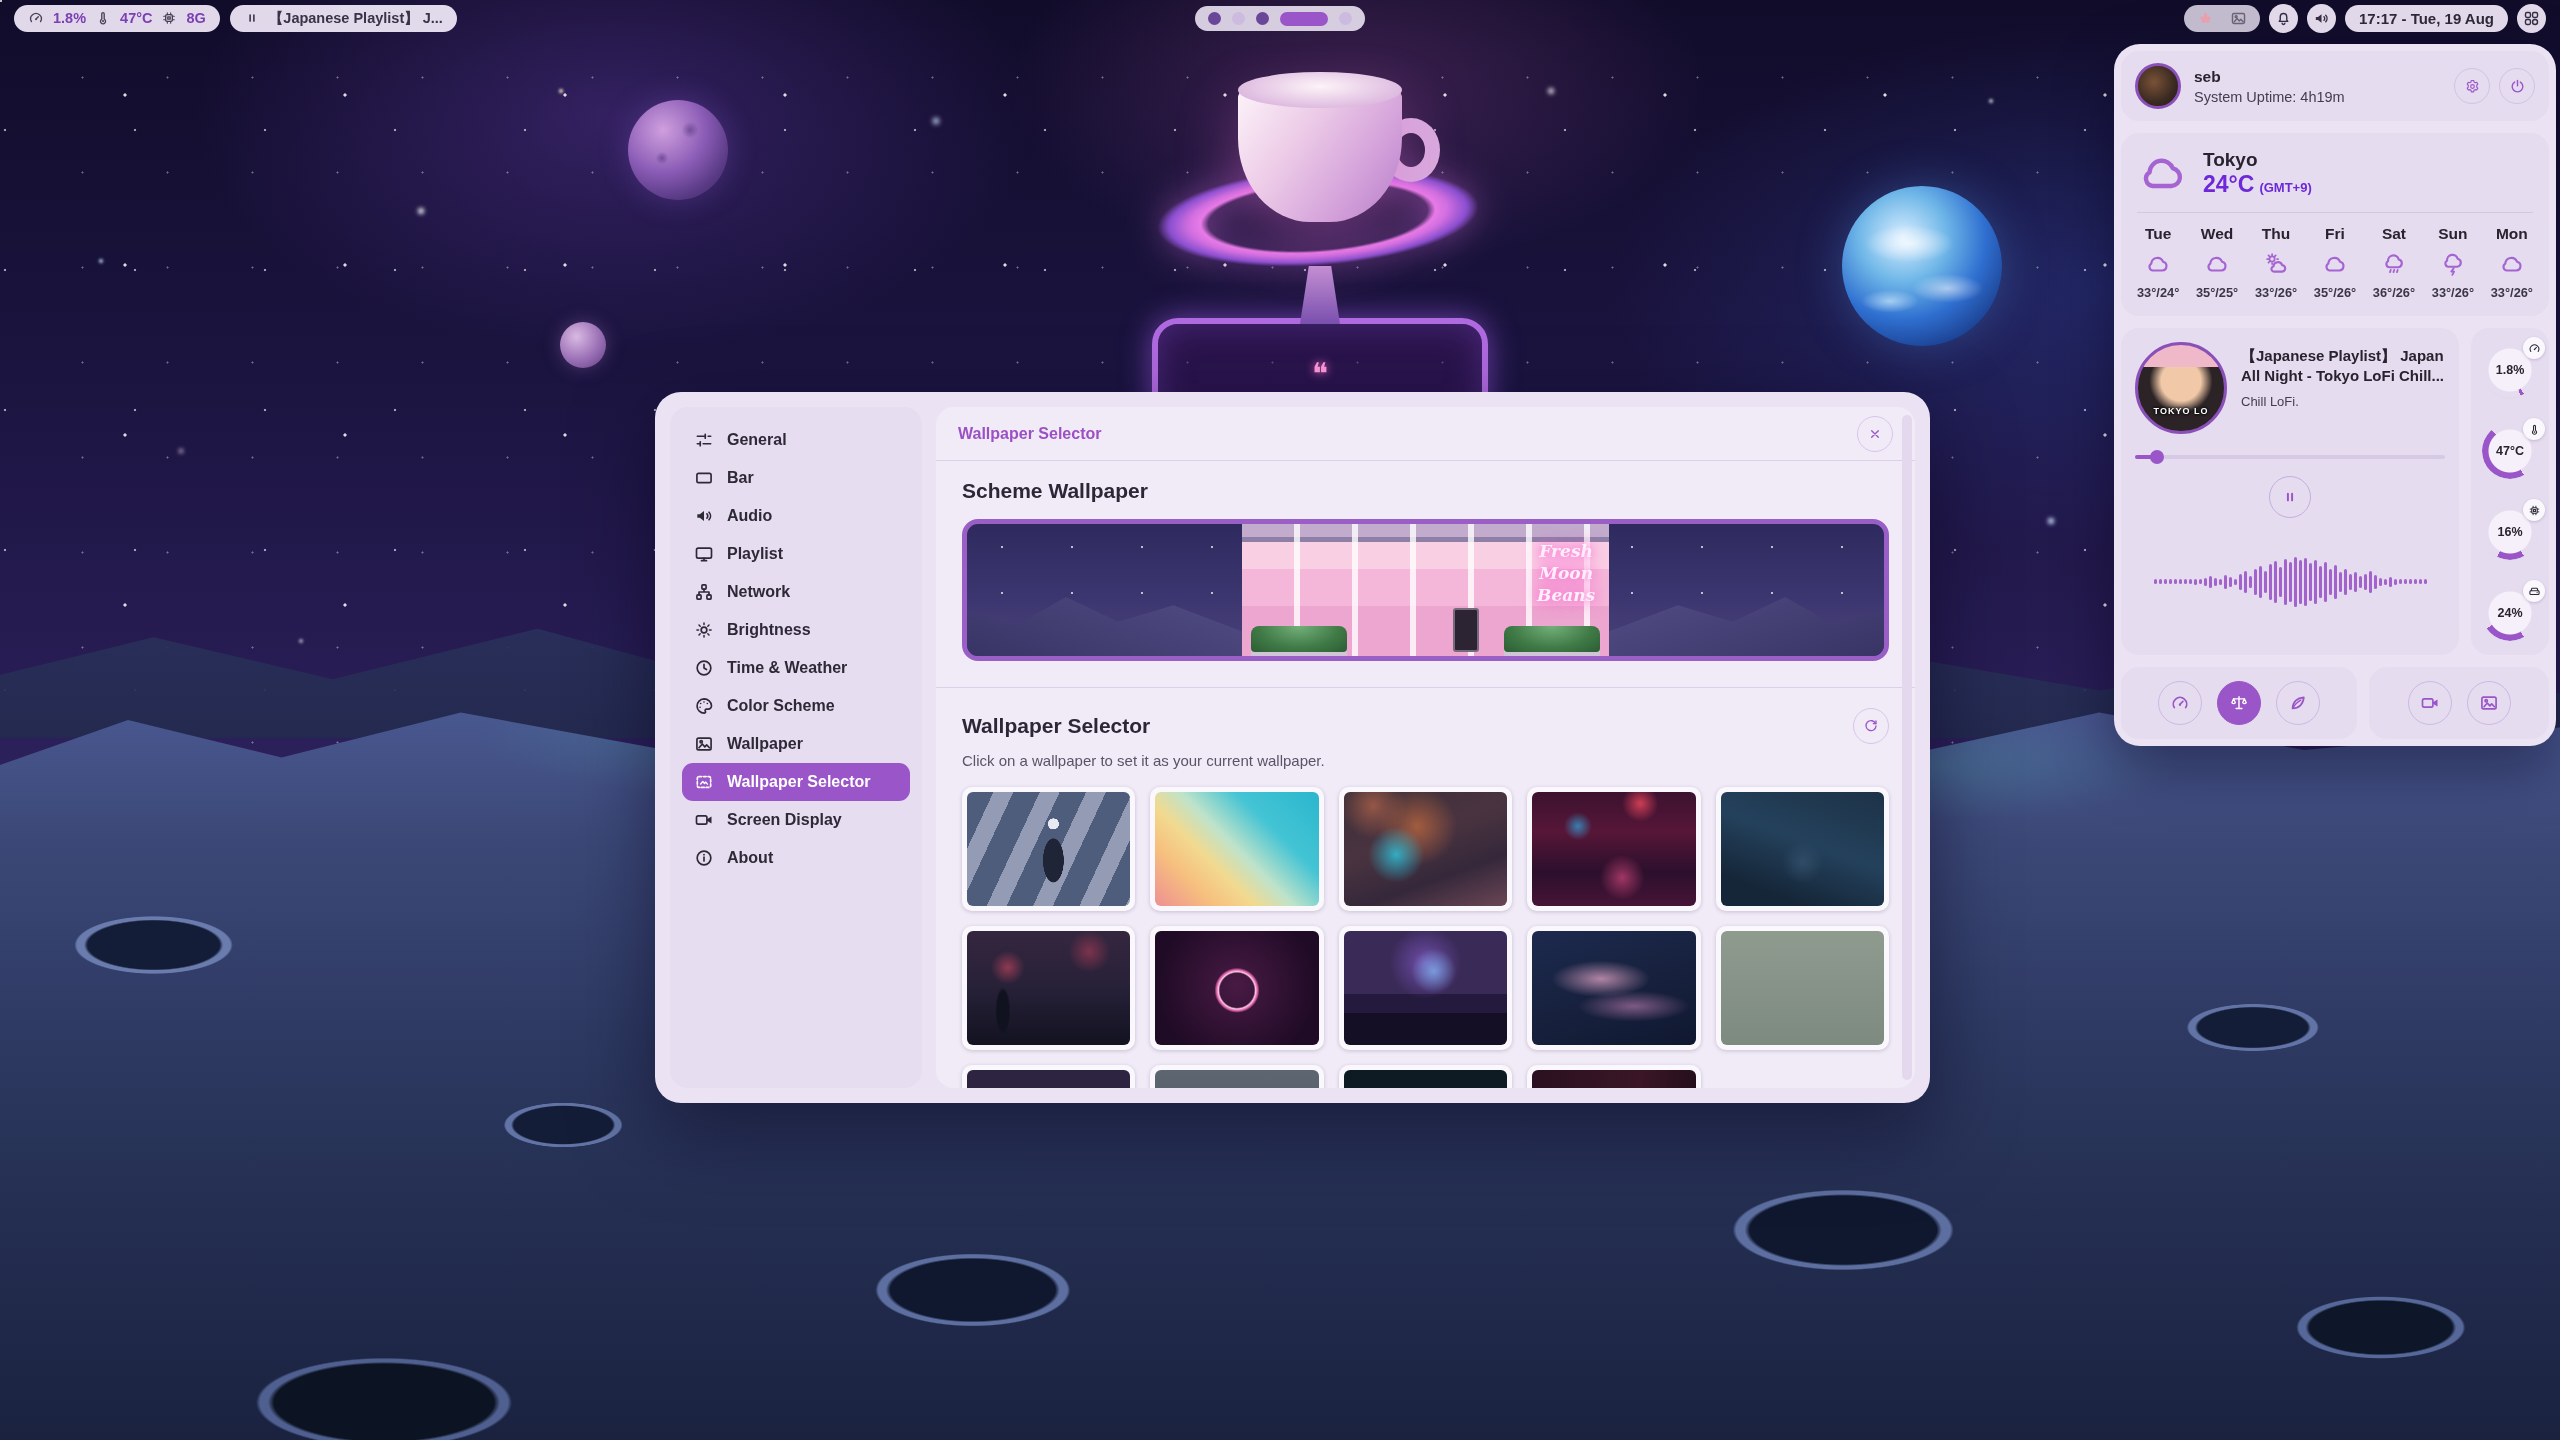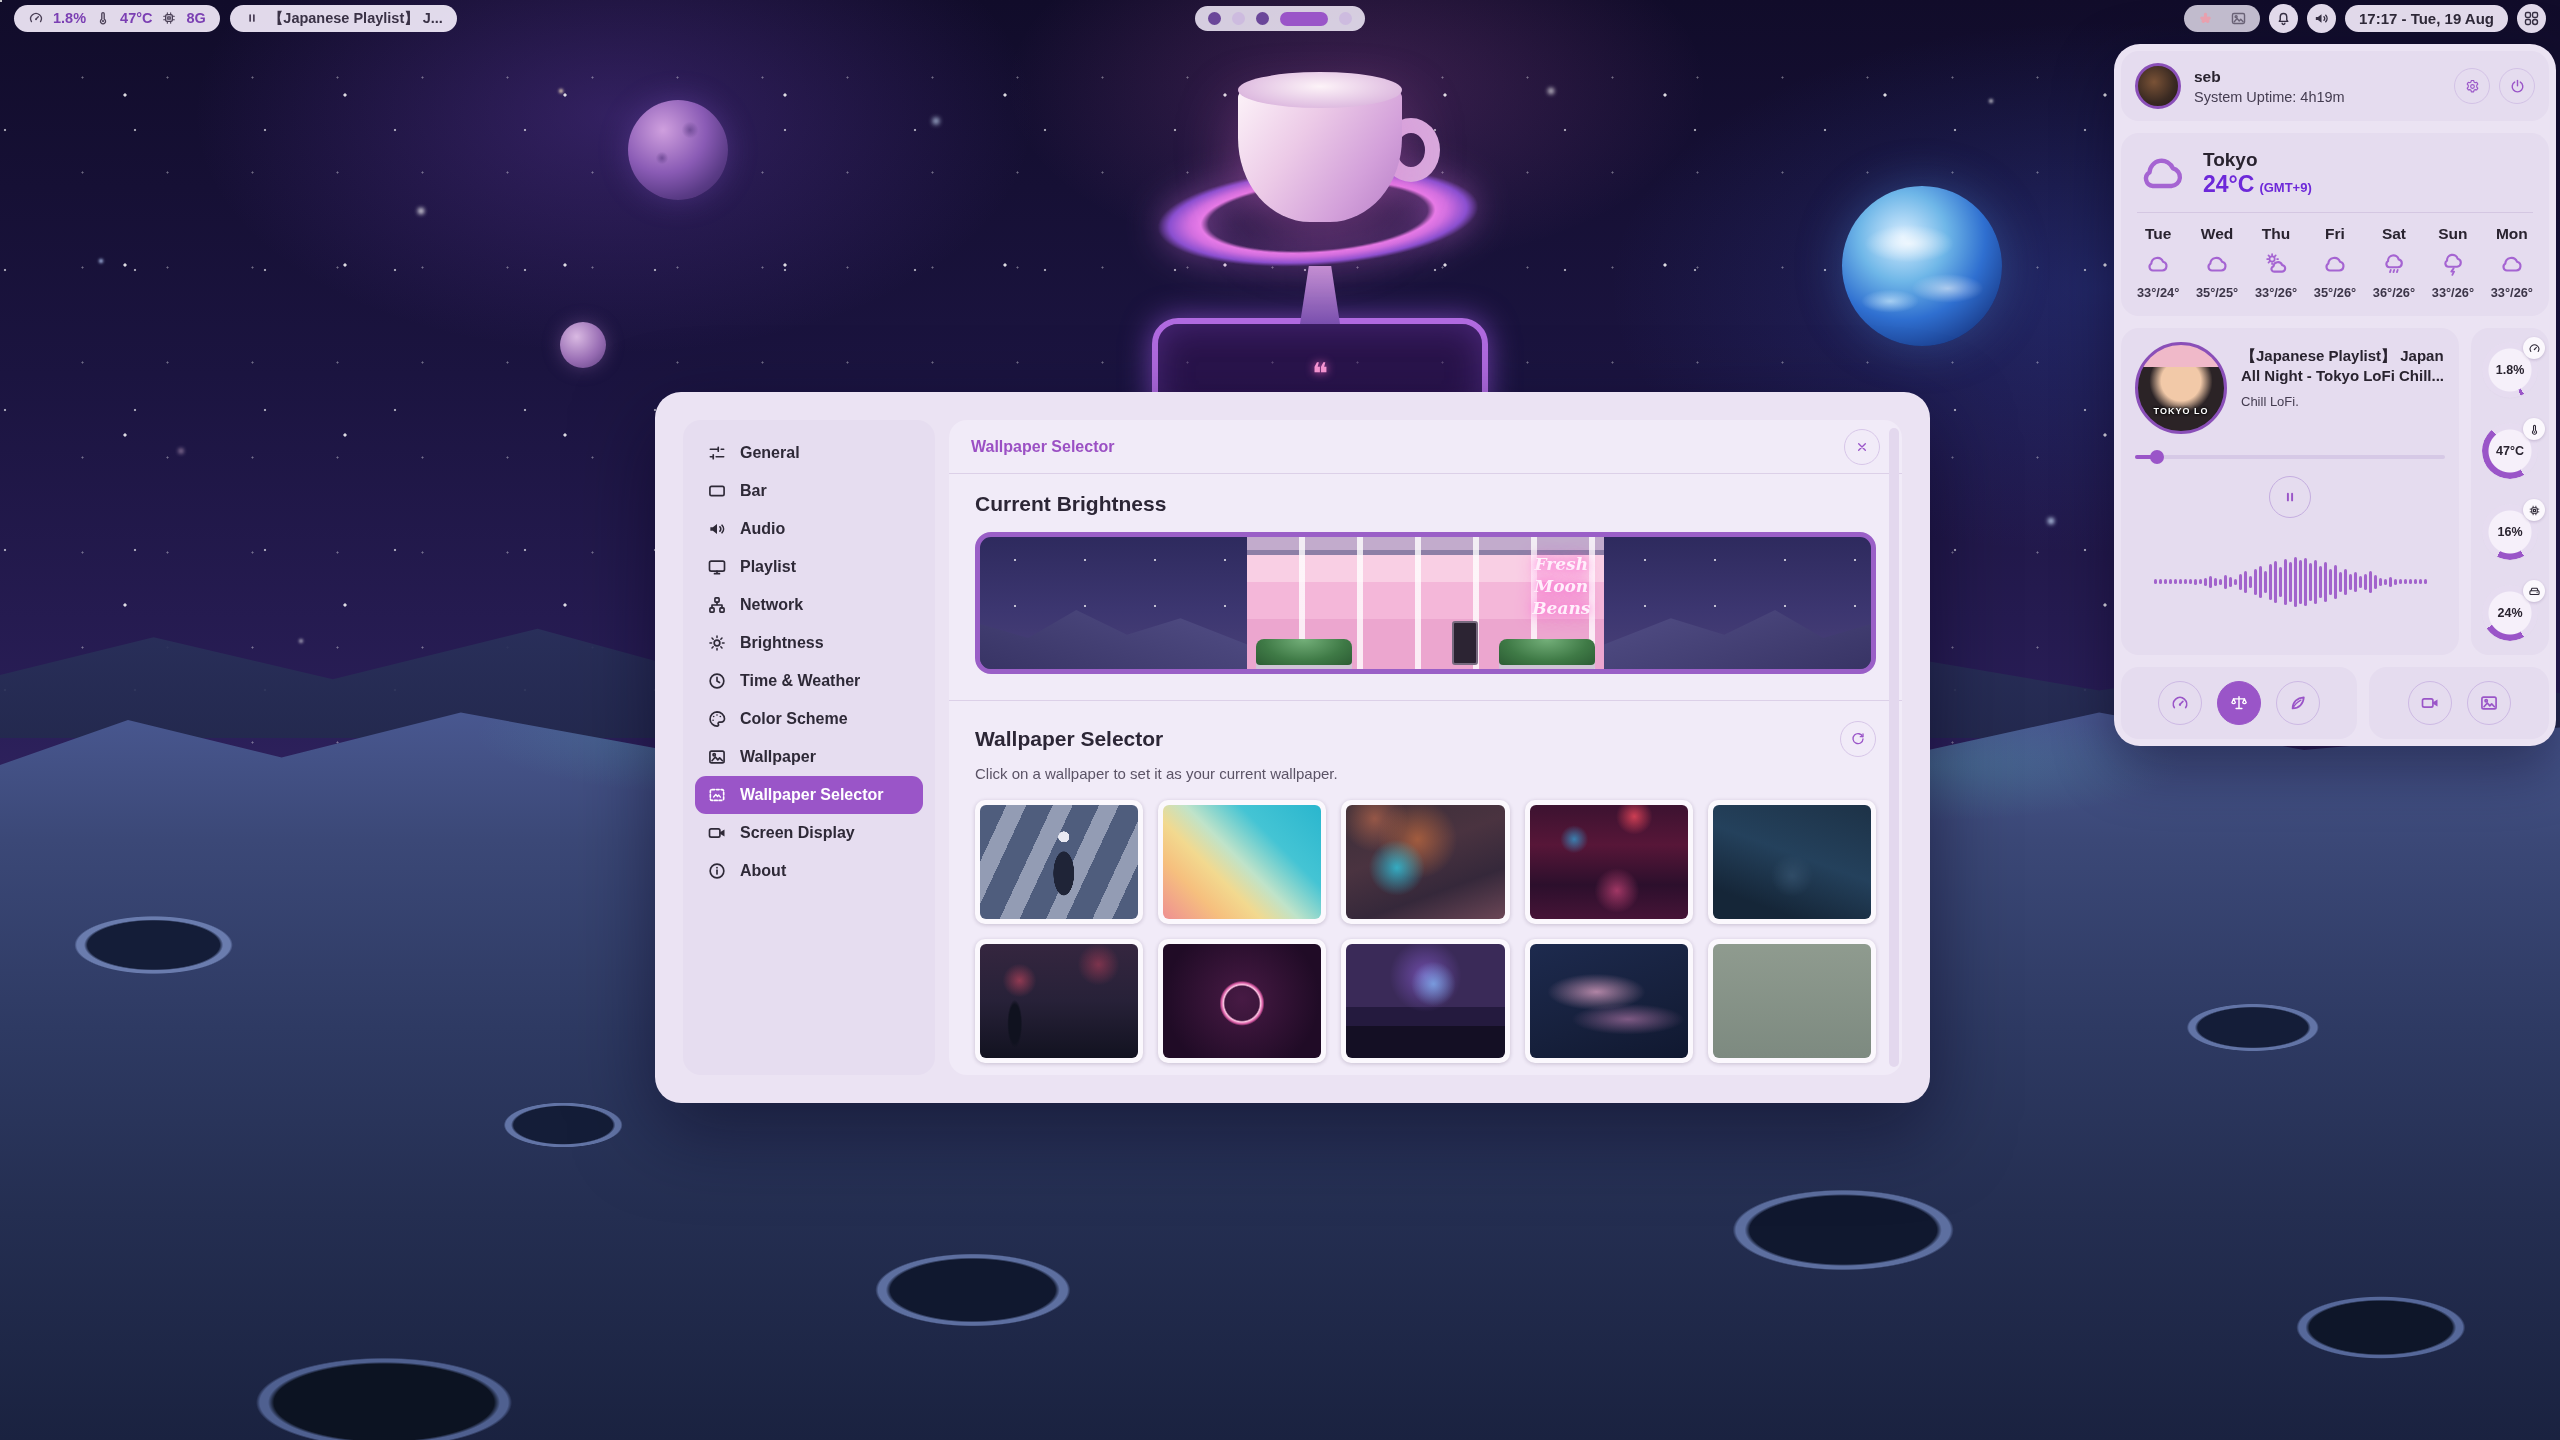--- a/index.html
+++ b/index.html
@@ -98,21 +98,21 @@
   .ws.active { width:48px; height:14px; border-radius:8px; background:#9a55c8; }
   .bar-right { margin-left:auto; display:flex; gap:9px; align-items:center; }
   .tray-pill { display:flex; gap:16px; align-items:center; background:rgba(238,231,246,.8); border-radius:14px; height:27px; padding:0 13px; }
   .tray-pill svg { width:17px; height:17px; color:#6a6276; }
   .icbtn { width:29px; height:29px; border-radius:50%; background:rgba(238,231,246,.94); border:0; display:flex; align-items:center; justify-content:center; color:#352e42; }
   .icbtn svg { width:17px; height:17px; }
   .time-pill { color:#2e2838; font-weight:700; font-size:15px; }
 
   
   .win { position:absolute; left:655px; top:392px; width:1275px; height:711px; background:#ebe3f3; border-radius:26px;
-    box-shadow:0 28px 80px rgba(8,4,28,.5); display:flex; padding:28px; gap:14px; z-index:40; }
+    box-shadow:0 28px 80px rgba(8,4,28,.5); display:flex; padding:15px; gap:14px; z-index:40; }
   .side { width:252px; flex:none; background:#e6ddf0; border-radius:18px; padding:14px 12px; }
   .side-item { display:flex; align-items:center; gap:13px; height:38px; padding:0 12px; border-radius:11px; font-weight:700;
     font-size:16px; color:#2e2937; cursor:default; }
   .side-item.active { background:#9a55c8; color:#fff; }
   .si-icon { display:flex; } .si-icon svg { width:20px; height:20px; }
   .main { flex:1; background:#f1ebf8; border-radius:18px; position:relative; overflow:hidden; display:flex; flex-direction:column; }
   .main-head { height:54px; flex:none; display:flex; align-items:center; padding:0 22px; border-bottom:1px solid #dcd0e8; }
   .main-title { font-size:16px; font-weight:700; color:#9b50c4; }
   .roundbtn { margin-left:auto; width:36px; height:36px; border-radius:50%; border:1px solid #d7c6e8; background:transparent;
     color:#9a55c8; display:flex; align-items:center; justify-content:center; }
@@ -466,21 +466,21 @@
         <span class="main-title">Wallpaper Selector</span>
         <button class="roundbtn">
             <span>
               <svg viewBox="0 0 24 24" fill="none" stroke="currentColor" stroke-width="2" stroke-linecap="round" stroke-linejoin="round">
                 <path d="M7 7l10 10M17 7 7 17"></path>
               </svg>
             </span>
           </button>
       </div>
       <div class="main-body">
-        <div class="h2">Current Brightness</div>
+        <div class="h2">Scheme Wallpaper</div>
         <div class="preview">
           <div class="pv-stars"></div>
           <div class="pv-m left"></div>
           <div class="pv-m right"></div>
           <div class="pv-glow"></div>
           <div class="pv-cafe"></div>
           <div class="pv-neon">
             <div>Fresh</div>
             <div>Moon</div>
             <div>Beans</div>

